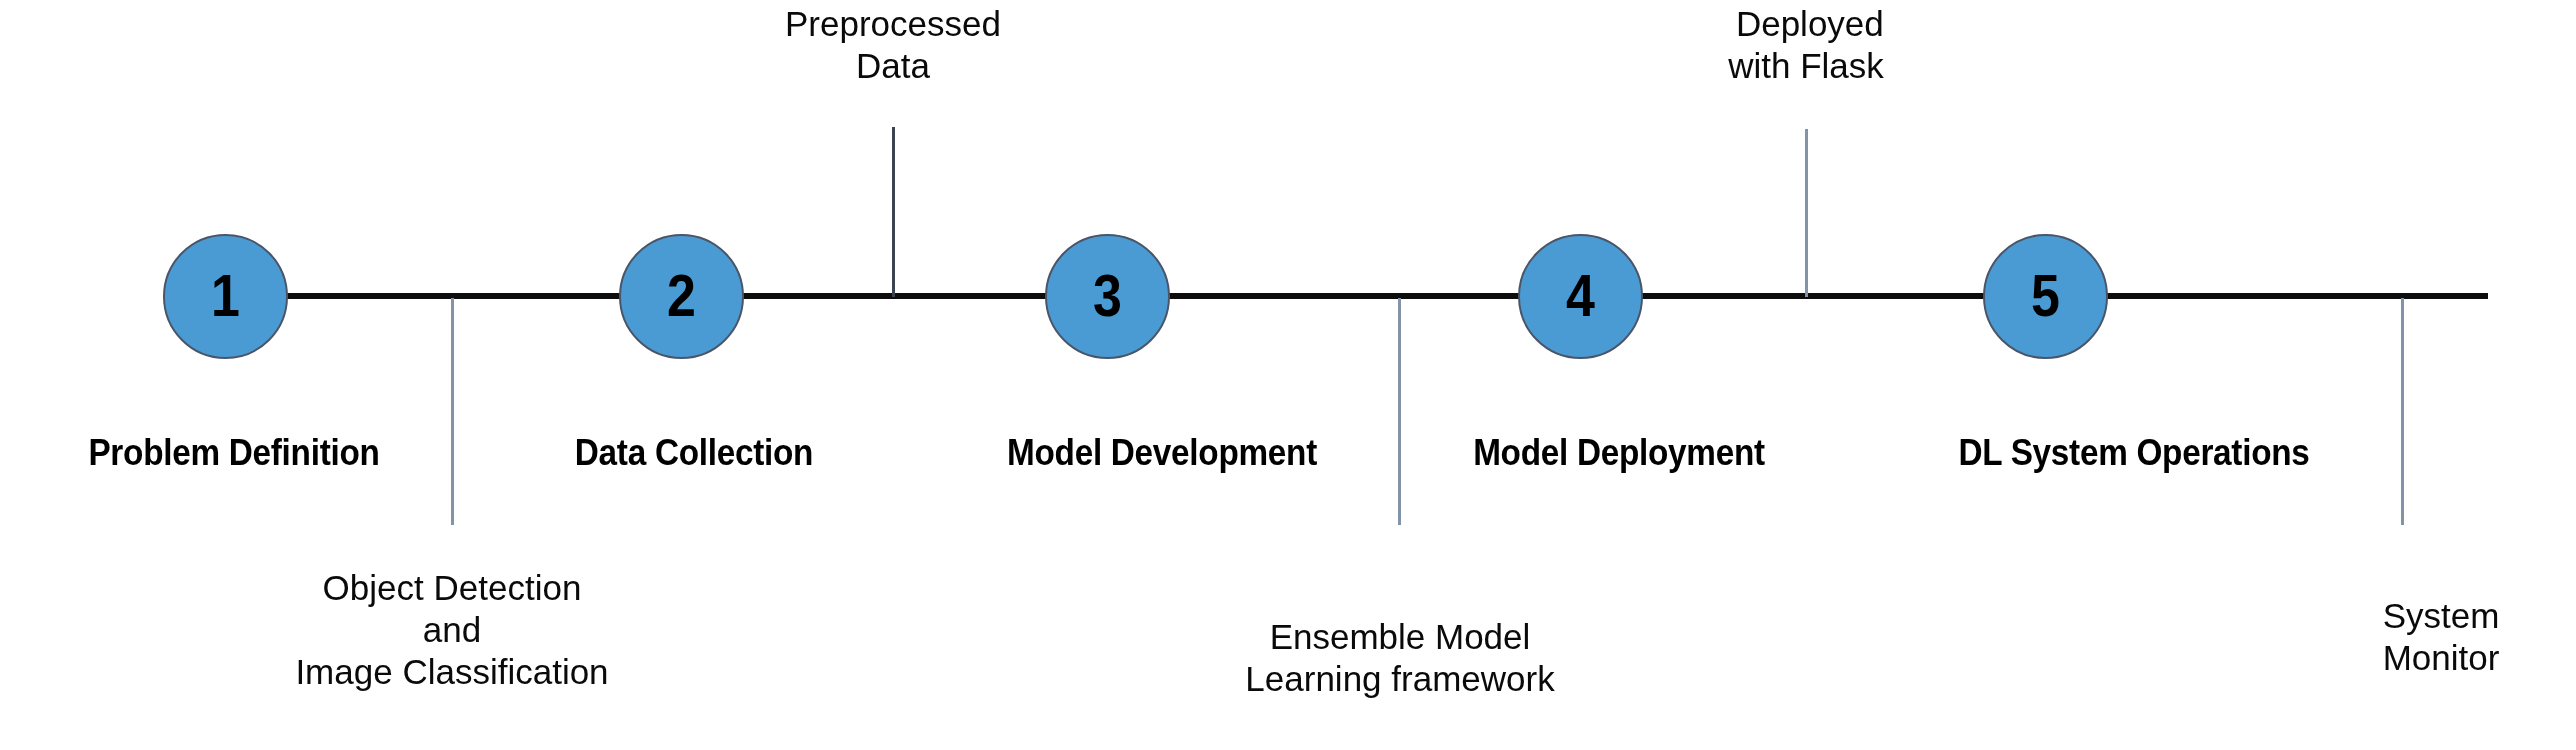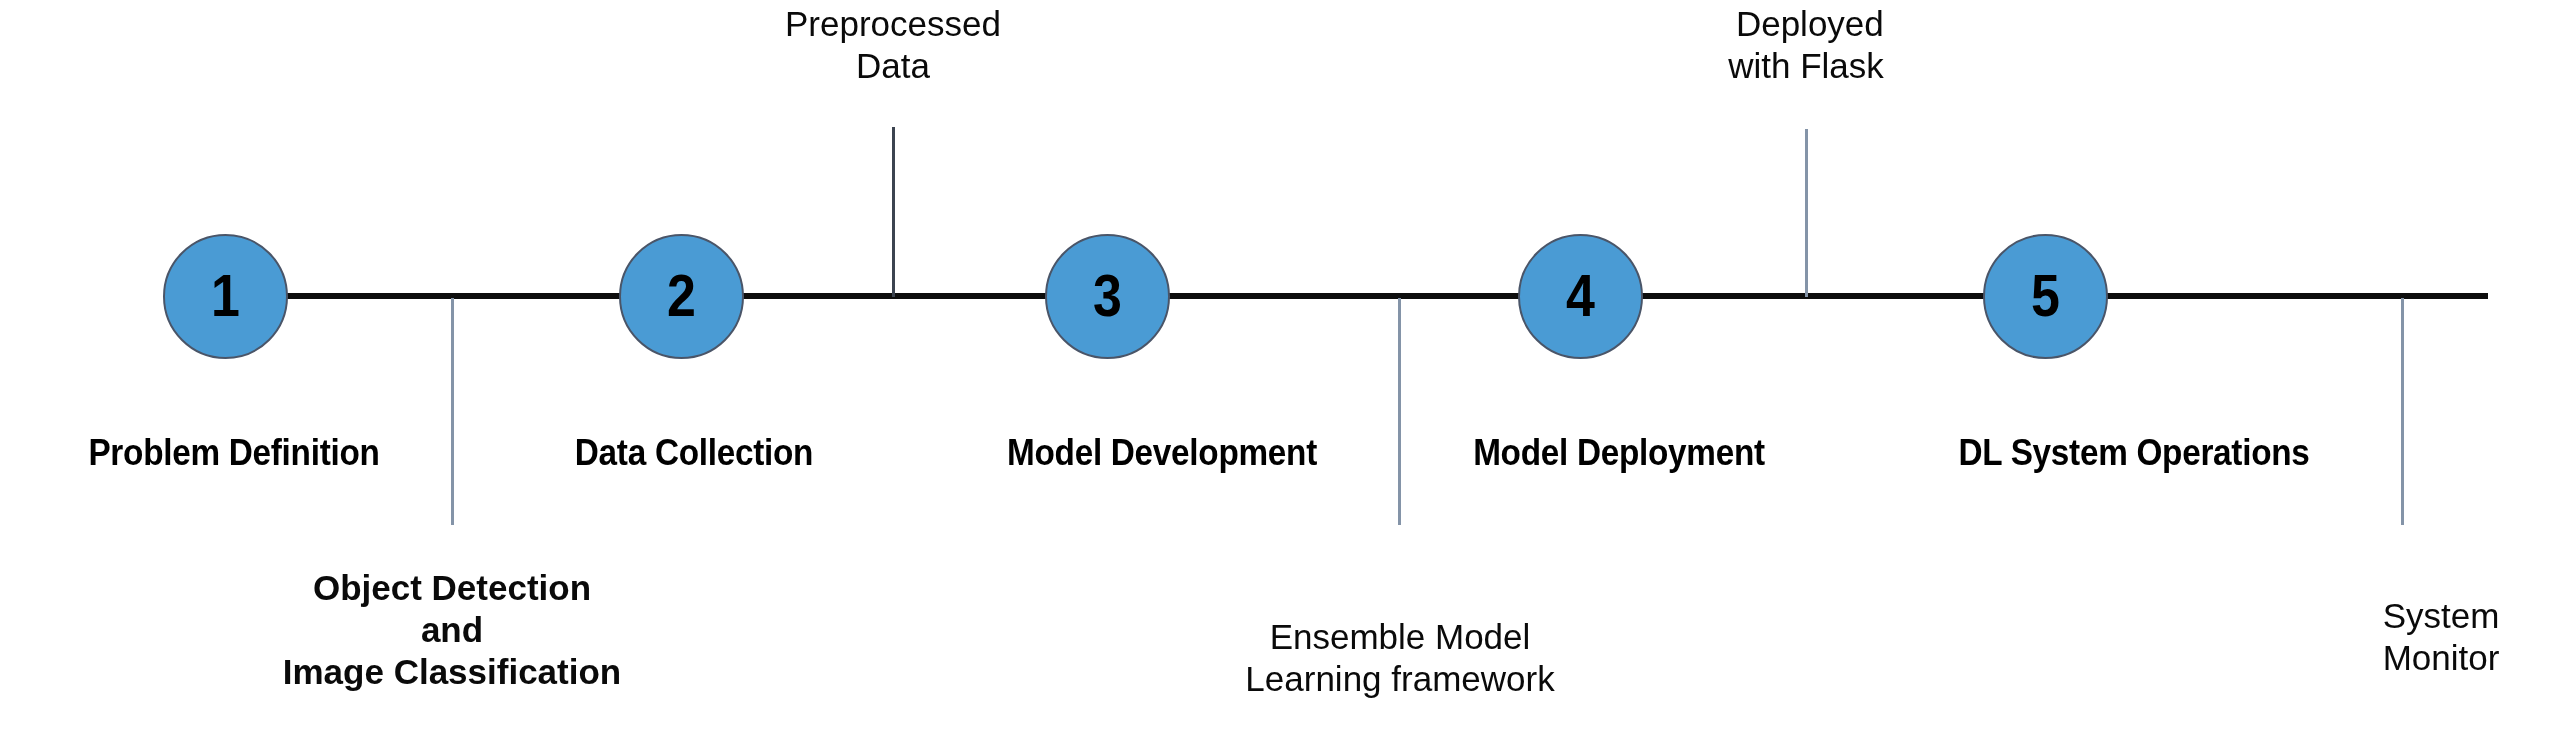--- a/index.html
+++ b/index.html
@@ -126,21 +126,21 @@
   <div class="stage-label" style="left:1162px;">Model Development</div>
   <div class="stage-label" style="left:1619px;">Model Deployment</div>
   <div class="stage-label" style="left:2134px;">DL System Operations</div>
 
   <div class="annotation above" style="left:893px; top:3.4px;">Preprocessed
 Data</div>
 
   <div class="annotation above" style="left:1806px; top:3.4px;text-align:right;">Deployed
 with Flask</div>
 
-  <div class="annotation below" style="left:452px; top:567px;font-weight:bold;">Object Detection
+  <div class="annotation below" style="left:452px; top:567px;">Object Detection
 and
 Image Classification</div>
 
   <div class="annotation below" style="left:1400px; top:584px;margin-top:32px;">Ensemble Model
 Learning framework</div>
 
   <div class="annotation below" style="left:2441px; top:595px;">System Monitor</div>
 
 </div>
 

